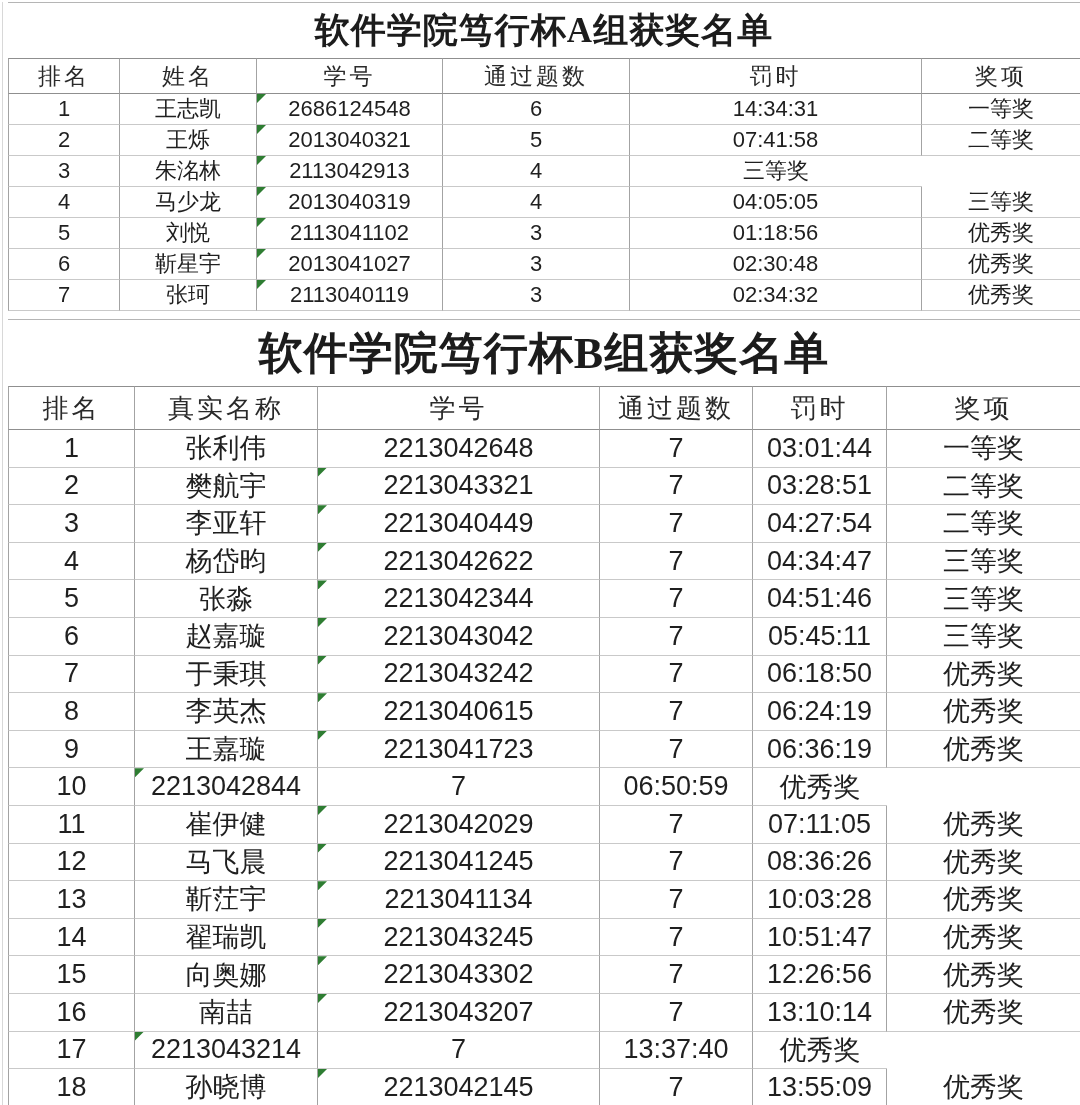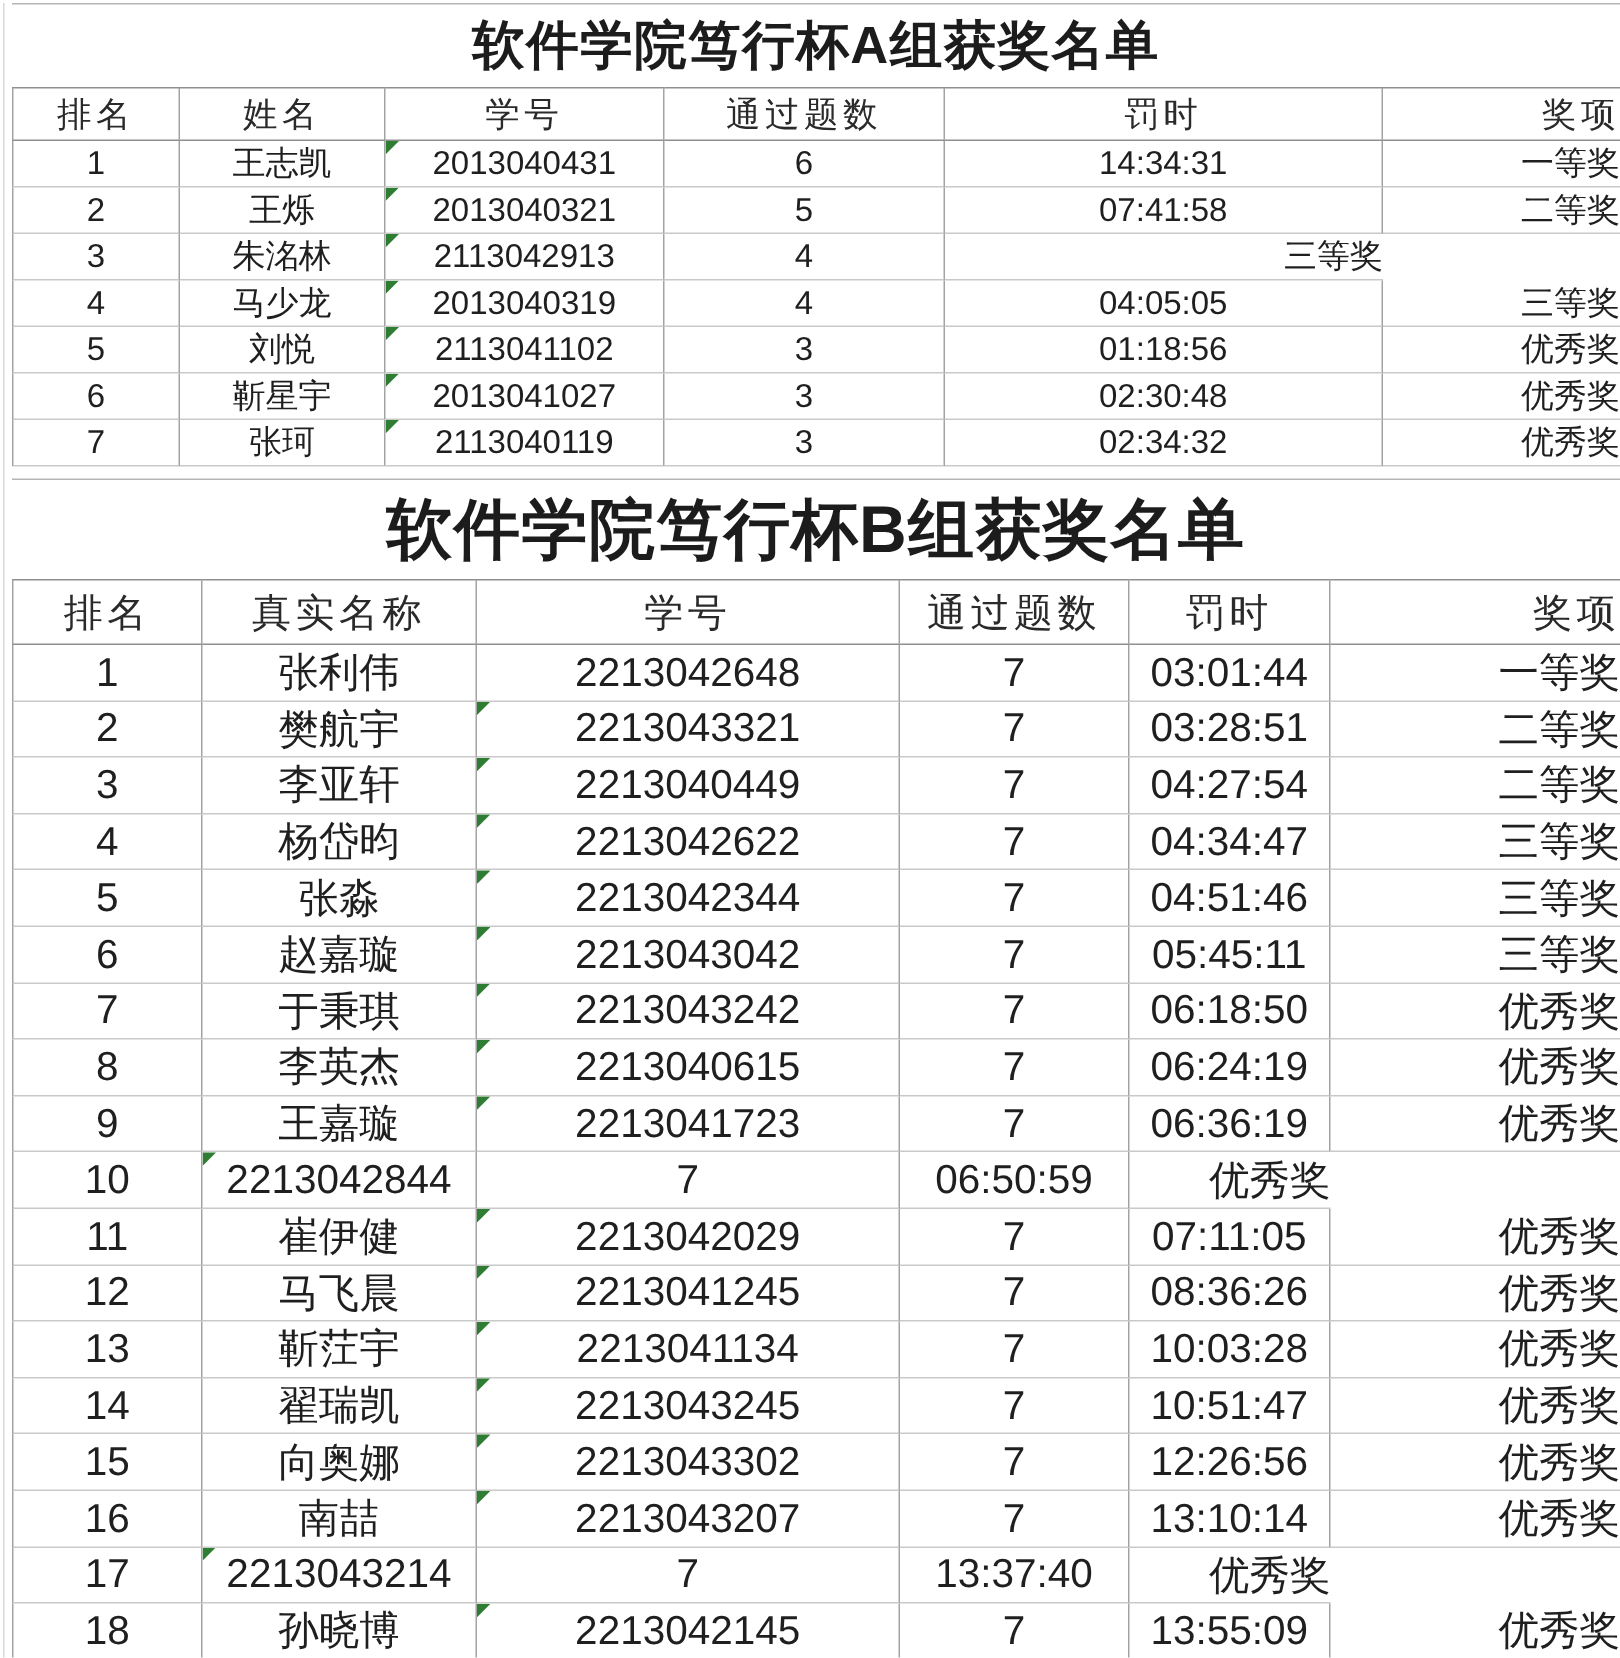--- a/index.html
+++ b/index.html
@@ -9,35 +9,36 @@
     color:#222222;
   }
   .sheet{position:relative;width:1080px;height:1105px;background:#ffffff;padding-left:8px;box-sizing:border-box;}
   .sheet:before{content:"";position:absolute;left:2px;top:0;bottom:0;width:1px;background:#d8d8d8;}
 
   .title{
     display:flex;align-items:center;justify-content:center;
     font-weight:700;color:#1c1c1c;
     border-top:1px solid #b5b5b5;
     letter-spacing:1px;
+    font-family:Liberation Serif, serif;
   }
   .title-a{height:55px;margin-top:2px;font-size:35px;}
   .title-b{height:66px;font-size:44px;text-align:center;}
 
   .grid{display:grid;}
   .grid-a{grid-template-columns:112px 137px 186px 187px 292px 158px;}
   .grid-b{grid-template-columns:127px 183px 282px 153px 134px 193px;}
 
   .cell{
     position:relative;display:flex;align-items:center;justify-content:center;
     border-right:1px solid #a3a3a3;border-bottom:1px solid #c9c9c9;
     box-sizing:border-box;white-space:nowrap;overflow:visible;
   }
   .cell:first-child{border-left:1px solid #a3a3a3;}
-  .cell:last-child{border-right:none;justify-content:flex-end;}
+  .cell:last-child{border-right:none;}
 
   .header-row .cell{
     border-top:1px solid #8f8f8f;border-bottom:1px solid #8f8f8f;
     letter-spacing:3px;color:#2a2a2a;
   }
   .header-row.grid-a{height:36px;font-size:23px;}
   .header-row.grid-b{height:44px;font-size:26px;}
 
   .rows-a .row{height:31px;font-size:22px;}
   .rows-b .row{height:37.6px;font-size:27px;}
@@ -83,21 +84,21 @@
     <div class="rows rows-a">
         <div class="grid grid-a row">
           <div class="cell">
             <span class="val">1</span>
           </div>
           <div class="cell">
             <span class="val">王志凯</span>
           </div>
           <div class="cell">
             <span class="flag"></span>
-            <span class="val">2013040431</span>
+            <span class="val">2686124548</span>
           </div>
           <div class="cell">
             <span class="val">6</span>
           </div>
           <div class="cell">
             <span class="val">14:34:31</span>
           </div>
           <div class="cell">
             <span class="val">一等奖</span>
           </div>

